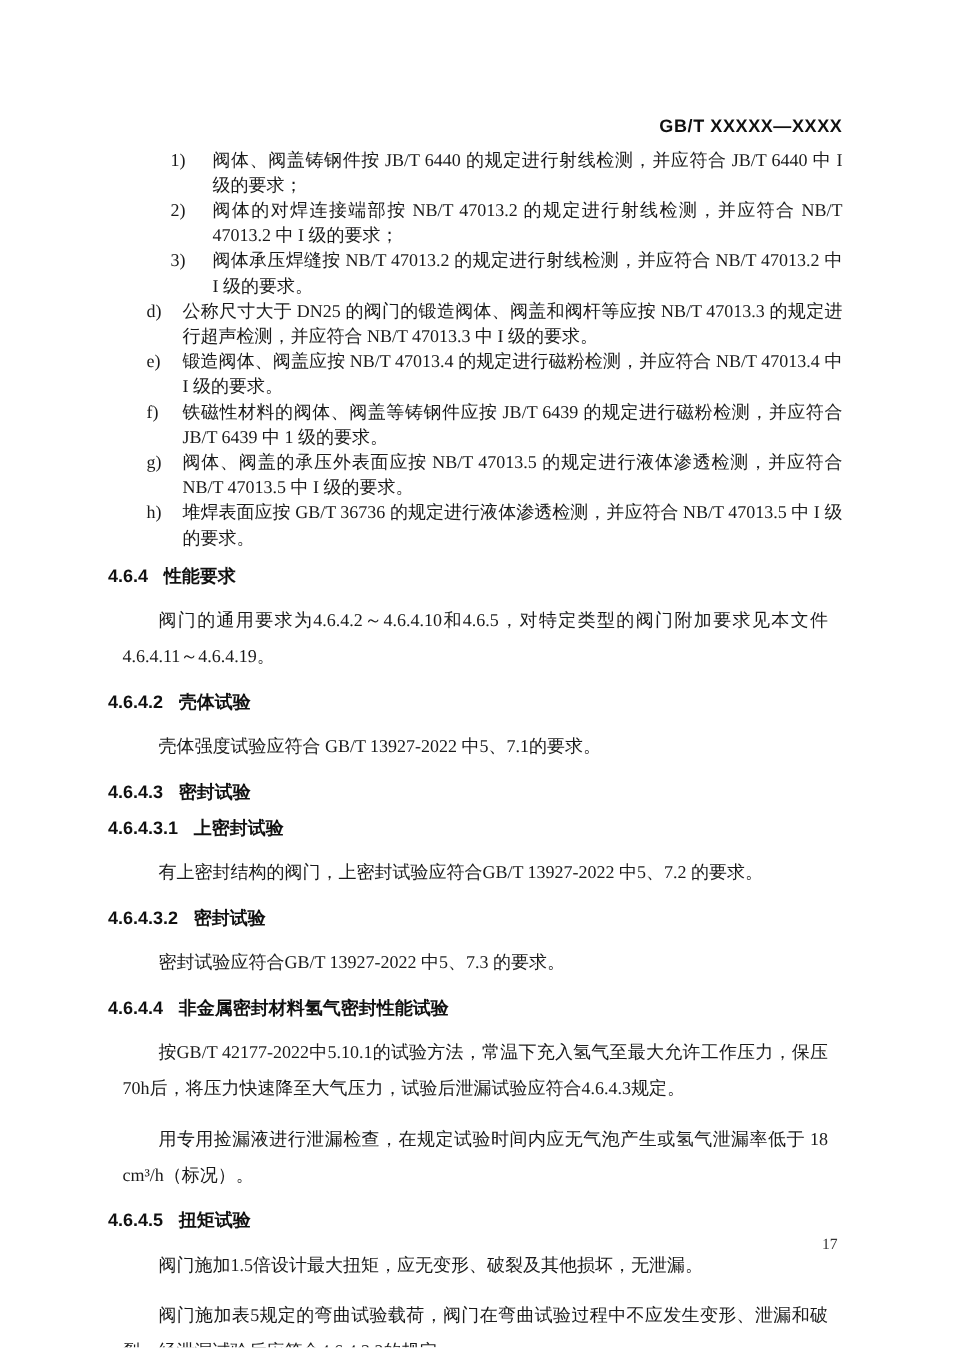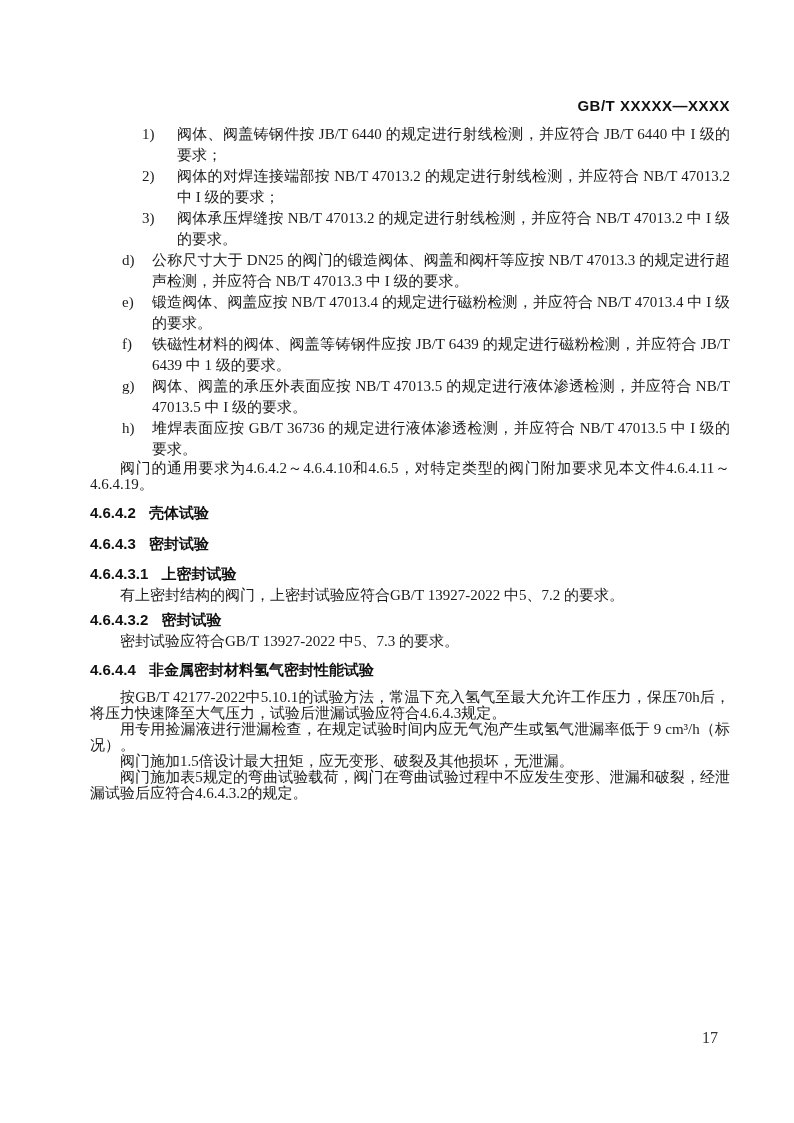--- a/index.html
+++ b/index.html
@@ -6,21 +6,21 @@
   html, body { margin: 0; padding: 0; background: #ffffff; }
   .page {
     position: relative;
     width: 794px;
     height: 1123px;
     margin: 0 auto;
     background: #ffffff;
     color: #1a1a1a;
     font-family: "Liberation Serif", "DejaVu Serif", serif;
     font-size: 15px;
-    padding: 97px 64px 0 90px;
+    padding: 97px 92px 0 90px;
     overflow: hidden;
   }
   .header {
     text-align: right;
     font-family: "Liberation Sans", "DejaVu Sans", sans-serif;
     font-weight: 700;
     font-size: 15px;
     letter-spacing: 0.5px;
     margin-bottom: 10px;
     color: #111;
@@ -44,30 +44,30 @@
     font-family: "Liberation Sans", "DejaVu Sans", sans-serif;
     font-weight: 700;
     font-size: 15px;
     line-height: 21px;
     margin: 10px 0 9px 0;
     color: #111;
   }
   .sec-heading.tight { margin: 6px 0 3px 0; align-items: center; }
   
   .para {
-    margin: 0;
-    line-height: 16px;
+    margin: 12px;
+    line-height: 30px;
     text-indent: 2em;
     text-align: justify;
   }
   .page-number {
     position: absolute;
-    right: 76px;
+    right: 96px;
     top: 1029px;
-    font-size: 16px;
+    font-size: 13px;
     color: #333;
     font-family: "Liberation Serif", "DejaVu Serif", serif;
   }
 </style>
 </head>
 <body>
 
 <div class="page">
 
   <div class="header">
@@ -105,27 +105,32 @@
     <div class="letter-item">
       <span class="marker">g)</span>
       <span class="item-text">阀体、阀盖的承压外表面应按 NB/T 47013.5 的规定进行液体渗透检测，并应符合 NB/T 47013.5 中 I 级的要求。</span>
     </div>
     <div class="letter-item">
       <span class="marker">h)</span>
       <span class="item-text">堆焊表面应按 GB/T 36736 的规定进行液体渗透检测，并应符合 NB/T 47013.5 中 I 级的要求。</span>
     </div>
   </div>
 
+  <div class="sec-heading">
+    <span>4.6.4</span>
+    <span>性能要求</span>
+  </div>
 
   <p class="para">阀门的通用要求为4.6.4.2～4.6.4.10和4.6.5，对特定类型的阀门附加要求见本文件4.6.4.11～4.6.4.19。</p>
 
   <div class="sec-heading">
     <span>4.6.4.2</span>
     <span>壳体试验</span>
   </div>
+  <p class="para">壳体强度试验应符合 GB/T 13927-2022 中5、7.1的要求。</p>
 
   <div class="sec-heading">
     <span>4.6.4.3</span>
     <span>密封试验</span>
   </div>
 
   <div class="sec-heading tight">
     <span>4.6.4.3.1</span>
     <span>上密封试验</span>
   </div>
@@ -135,21 +140,25 @@
     <span>4.6.4.3.2</span>
     <span>密封试验</span>
   </div>
   <p class="para">密封试验应符合GB/T 13927-2022 中5、7.3 的要求。</p>
 
   <div class="sec-heading">
     <span>4.6.4.4</span>
     <span>非金属密封材料氢气密封性能试验</span>
   </div>
   <p class="para">按GB/T 42177-2022中5.10.1的试验方法，常温下充入氢气至最大允许工作压力，保压70h后，将压力快速降至大气压力，试验后泄漏试验应符合4.6.4.3规定。</p>
-  <p class="para">用专用捡漏液进行泄漏检查，在规定试验时间内应无气泡产生或氢气泄漏率低于 9 cm³/h（标况）。</p>
+  <p class="para">用专用捡漏液进行泄漏检查，在规定试验时间内应无气泡产生或氢气泄漏率低于 18 cm³/h（标况）。</p>
 
+  <div class="sec-heading">
+    <span>4.6.4.5</span>
+    <span>扭矩试验</span>
+  </div>
   <p class="para">阀门施加1.5倍设计最大扭矩，应无变形、破裂及其他损坏，无泄漏。</p>
 
   <p class="para">阀门施加表5规定的弯曲试验载荷，阀门在弯曲试验过程中不应发生变形、泄漏和破裂，经泄漏试验后应符合4.6.4.3.2的规定。</p>
 
   <div class="page-number">17</div>
 
 </div>
 
 </body></html>

